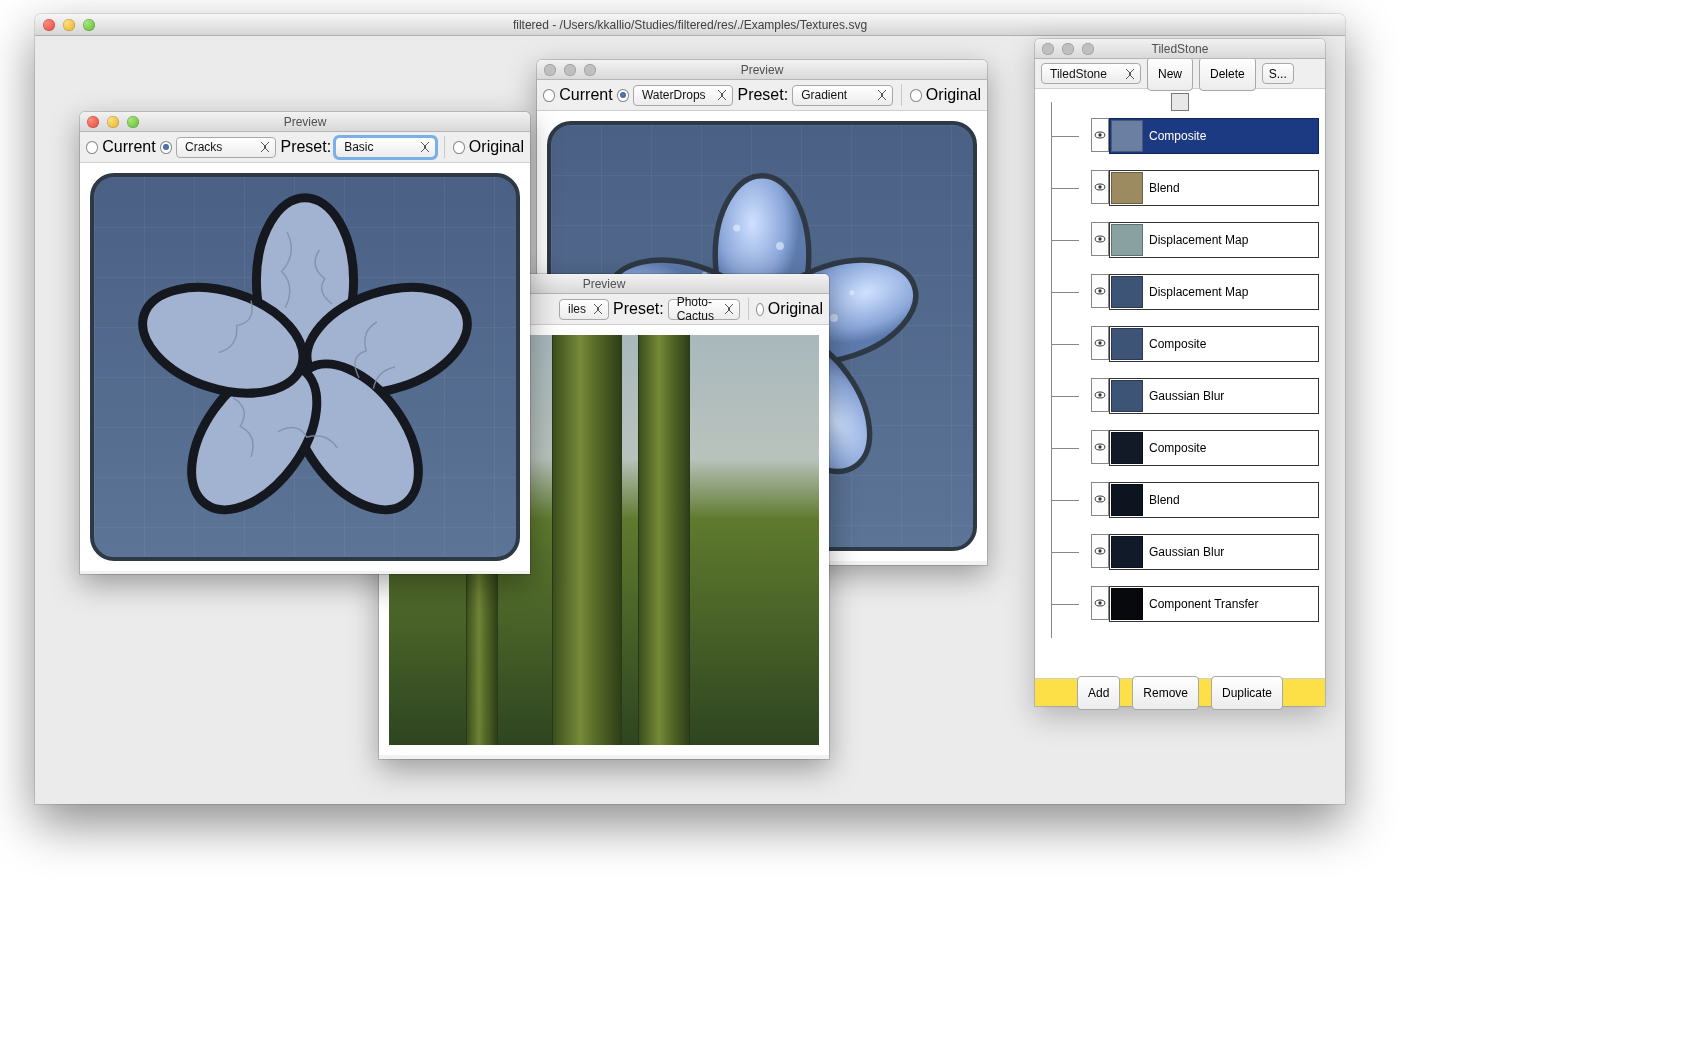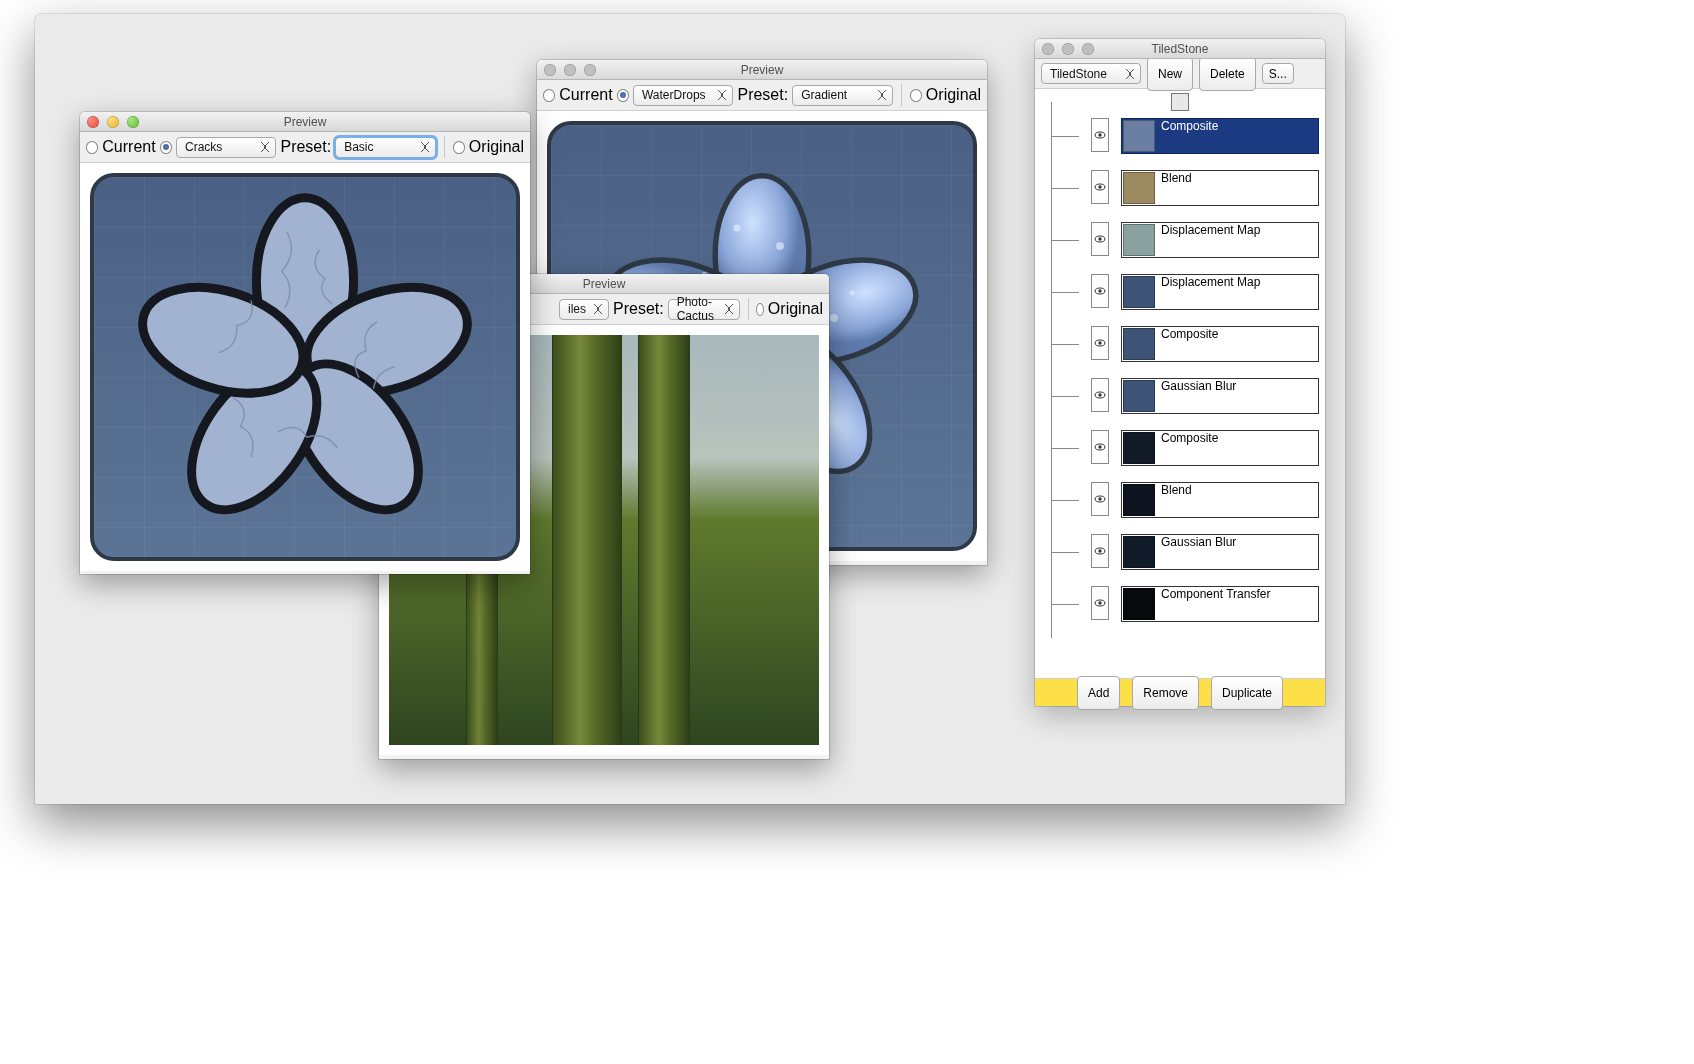--- a/index.html
+++ b/index.html
@@ -249,22 +249,22 @@
   display: flex;
   align-items: center; justify-content: center;
   flex-shrink: 0;
 }
 .eye svg { width: 12px; height: 12px; }
 .node-body {
   flex: 1;
   border: 1px solid #333;
   background: #fff;
   display: flex;
-  align-items: flex-start;
-  margin-left: 12px;
+  align-items: center;
+  margin-left: 0;
 }
 .node-body.selected {
   background: #1c3a82;
   color: #fff;
   border-color: #0d255e;
 }
 .swatch {
   width: 32px; height: 32px;
   margin: 1px 6px 1px 1px;
   border: 1px solid rgba(0,0,0,.3);
@@ -291,20 +291,28 @@
 .cactus-trunk {
   position: absolute;
   background: linear-gradient(90deg, #3b4f1c, #77893a 40%, #5a6e28 60%, #2e3e18);
   border: 1px solid #2a3818;
 }
 </style>
 </head>
 <body>
 
 <div class="desktop">
+  <div class="titlebar">
+    <div class="traffic">
+      <div class="tdot red"></div>
+      <div class="tdot yellow"></div>
+      <div class="tdot green"></div>
+    </div>
+    <div class="tbtext">filtered - /Users/kkallio/Studies/filtered/res/./Examples/Textures.svg</div>
+  </div>
 
   <div class="inner-window" style="left:502px; top:46px; width:450px; height:505px;">
     <div class="inner-titlebar">
       <div class="traffic" style="padding-left:7px">
         <div class="tdot disabled"></div>
         <div class="tdot disabled"></div>
         <div class="tdot disabled"></div>
       </div>
       <div class="inner-title">Preview</div>
     </div>

